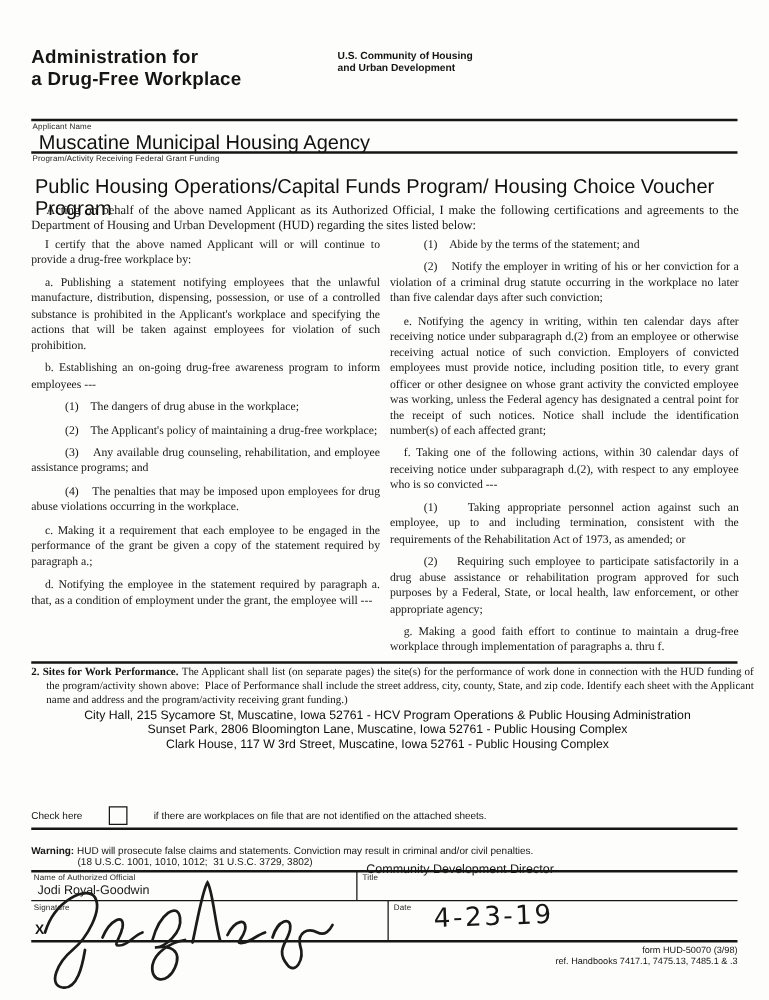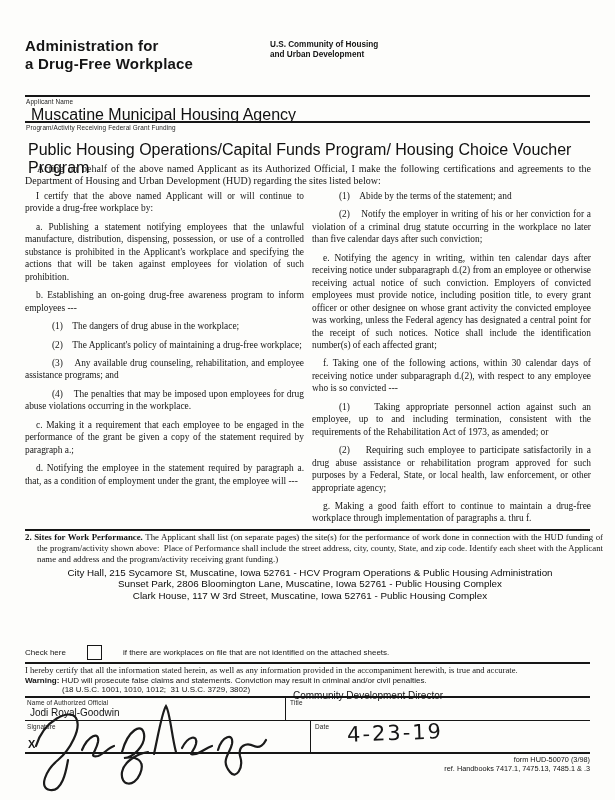--- a/index.html
+++ b/index.html
@@ -86,21 +86,20 @@
     <div>Clark House, 117 W 3rd Street, Muscatine, Iowa 52761 - Public Housing Complex</div>
   </div>
 
   <div class="abs checkline" style="left:25px;top:645px;">
     <span>Check here</span>
     <span class="checkbox"></span>
     <span>if there are workplaces on file that are not identified on the attached sheets.</span>
   </div>
 
   <div class="rule" style="left:25px;top:662px;width:565px;"></div>
-  <div class="abs cert1" style="left:25px;top:665px;width:566px;">I hereby certify that all the information stated herein, as well as any information provided in the accompaniment herewith, is true and accurate.</div>
   <div class="abs warn" style="left:25px;top:675.5px;width:566px;">
     <b>Warning:</b>
     <span>HUD will prosecute false claims and statements. Conviction may result in criminal and/or civil penalties.</span>
   </div>
   <div class="abs statutes" style="left:62px;top:684.5px;">(18 U.S.C. 1001, 1010, 1012;&nbsp; 31 U.S.C. 3729, 3802)</div>
 
   <div class="rule" style="left:25px;top:696px;width:565px;height:1.8px;"></div>
   <div class="abs lbl" style="left:27px;top:699px;">Name of Authorized Official</div>
   <div class="abs sigval" style="left:30px;top:707px;">Jodi Royal-Goodwin</div>
   <div class="vrule" style="left:285px;top:696px;height:24px;"></div>

